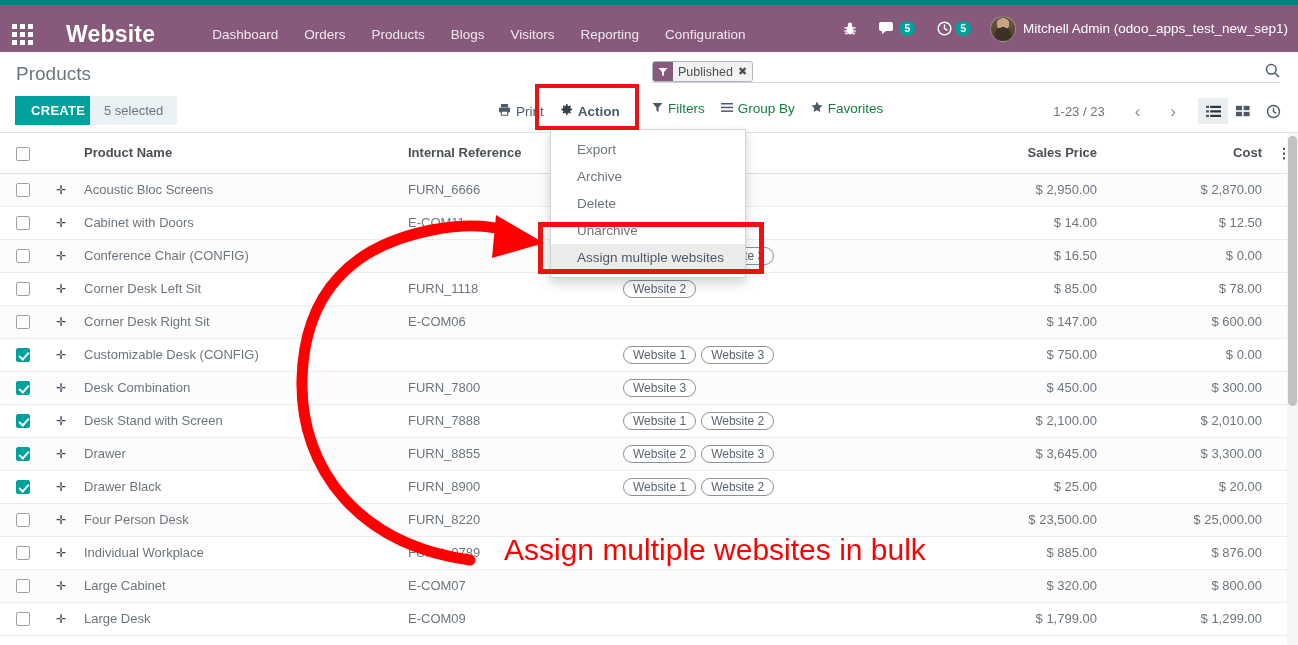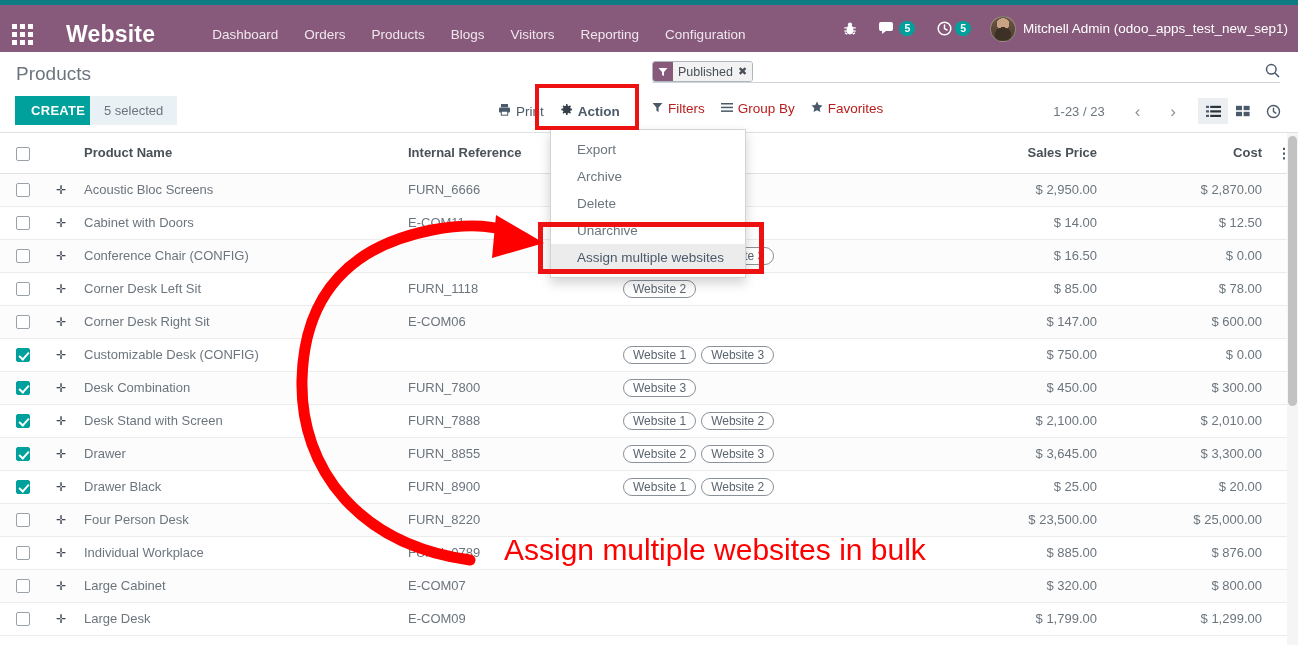--- a/index.html
+++ b/index.html
@@ -70,21 +70,21 @@
     border-bottom:1px solid #ced4da; display:flex; align-items:center;
   }
   .facet { display:flex; align-items:center; border:1px solid #adb5bd; border-radius:3px; height:21px; overflow:hidden; }
   .facet .fi { background:#875A7B; color:#fff; padding:0 5px; height:21px; display:flex; align-items:center; font-size:11px; }
   .facet .fl { padding:0 5px; font-size:12.5px; color:#495057; background:#f2f2f2; height:21px; display:flex; align-items:center; gap:5px; }
   .facet .fx { font-size:11px; color:#495057; cursor:pointer; }
   .search-input { border:none; outline:none; font-size:13.5px; color:#adb5bd; margin-left:6px; flex:1; background:transparent; font-family:"Liberation Sans", sans-serif; }
   .search-magnifier { position:absolute; right:0; top:2px; color:#4b5a6a; font-size:15px; cursor:pointer; }
 
   .cp-filters { position:absolute; left:652px; top:101px; display:flex; align-items:center; gap:16px; }
-  .cp-filters .lnk { color:#b91c1c; font-size:13.5px; cursor:pointer; display:flex; align-items:flex-end; gap:5px; }
+  .cp-filters .lnk { color:#15803d; font-size:13.5px; cursor:pointer; display:flex; align-items:flex-end; gap:5px; }
   .pager { position:absolute; right:122px; top:103px; display:flex; align-items:center; gap:30px; color:#6c757d; font-size:13px; }
   .pager .arw { font-size:17px; color:#8a9199; cursor:pointer; line-height:1; }
   .views { position:absolute; right:10px; top:98px; display:flex; align-items:center; gap:0; }
   .vbtn { width:30px; height:26px; display:flex; align-items:center; justify-content:center; cursor:pointer; }
   .vbtn.active { background:#eceff1; }
 
   
   .table-wrap { position:absolute; top:133px; left:0; width:1298px; height:512px; overflow:hidden; background:#fff; }
   table { width:1288px; border-collapse:collapse; table-layout:fixed; }
   thead th {

